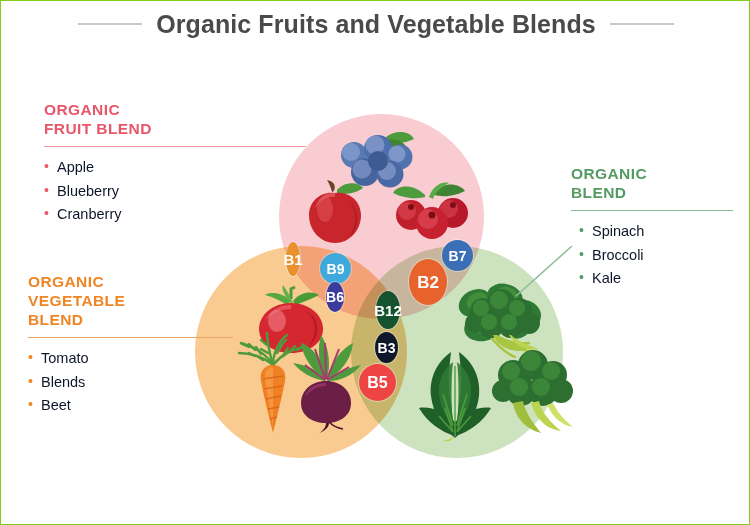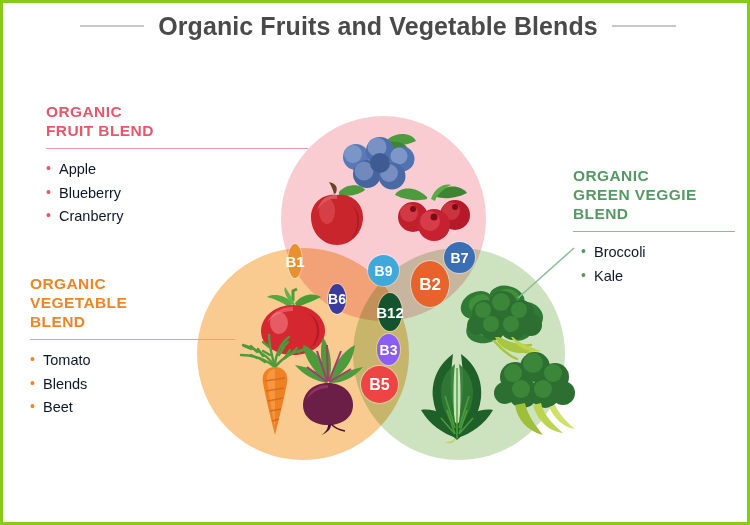--- a/index.html
+++ b/index.html
@@ -6,21 +6,21 @@
   html, body {
     width: 750px; height: 525px;
     background: #ffffff;
     font-family: "Liberation Sans", sans-serif;
     overflow: hidden;
   }
   #infographic {
     position: relative;
     width: 750px; height: 525px;
     background: #ffffff;
-    border: 3px solid #84cc16;
+    border: 1px solid #84cc16;
     overflow: hidden;
   }
 
   
   #title-bar {
     position: absolute; top: 0; left: 0;
     width: 750px; height: 46px;
     display: flex; align-items: center; justify-content: center;
   }
   #title-rule-left, #title-rule-right {
@@ -282,26 +282,26 @@
         <circle cx="32" cy="38" r="9"></circle>
       <circle cx="54" cy="38" r="9"></circle>
     </g>
     <path d="M26 54 C28 68 38 80 54 84 C44 72 38 62 36 52 Z" fill="#9fbf3c"></path>
     <path d="M44 54 C48 68 58 80 74 82 C62 72 54 62 52 52 Z" fill="#bcd44f"></path>
     <path d="M60 56 C66 68 74 76 86 78 C76 70 70 62 66 54 Z" fill="#cfe168"></path>
   </svg>
 
   <div id="badge-layer">
       <div class="badge" style="left: 285px; top: 241px; width: 14px; height: 34px; background: rgb(232, 145, 46); font-size: 15px;">B1</div>
-      <div class="badge" style="left: 319px; top: 252px; width: 31px; height: 31px; background: rgb(63, 169, 220); font-size: 14px; margin-left: 46px;">B9</div>
+      <div class="badge" style="left: 319px; top: 252px; width: 31px; height: 31px; background: rgb(63, 169, 220); font-size: 14px;">B9</div>
       <div class="badge" style="left: 325px; top: 281px; width: 18px; height: 30px; background: rgb(59, 59, 158); font-size: 14px;">B6</div>
       <div class="badge" style="left: 441px; top: 239px; width: 31px; height: 31px; background: rgb(59, 111, 181); font-size: 14px;">B7</div>
       <div class="badge" style="left: 408px; top: 258px; width: 38px; height: 46px; background: rgb(232, 98, 43); font-size: 17px;">B2</div>
       <div class="badge" style="left: 375px; top: 290px; width: 24px; height: 38px; background: #14532d; font-size: 15px;">B12</div>
-      <div class="badge" style="left: 374px; top: 331px; width: 23px; height: 31px; background: #8b5cf6; font-size: 14px;">B3</div>
+      <div class="badge" style="left: 374px; top: 331px; width: 23px; height: 31px; background: #0f172a; font-size: 14px;">B3</div>
       <div class="badge" style="left: 358px; top: 363px; width: 37px; height: 37px; background: #ef4444; font-size: 16px;">B5</div>
     </div>
 
   <div class="label-block" id="label-fruit">
     <div class="label-head">
       <div>ORGANIC</div>
       <div>FRUIT BLEND</div>
     </div>
     <div class="label-rule"></div>
     <ul class="label-list">
@@ -321,25 +321,25 @@
     <ul class="label-list">
       <li>Tomato</li>
       <li>Blends</li>
       <li>Beet</li>
     </ul>
   </div>
 
   <div class="label-block" id="label-green">
     <div class="label-head">
       <div>ORGANIC</div>
-      <div>GREEN VEGGIE</div>
       <div>BLEND</div>
     </div>
     <div class="label-rule"></div>
     <ul class="label-list">
+      <li>Spinach</li>
       <li>Broccoli</li>
       <li>Kale</li>
     </ul>
   </div>
 
   <svg id="green-leader" width="70" height="56" viewBox="0 0 70 56">
     <path d="M66 2 L10 52" stroke="#8bbd96" stroke-width="1.5" fill="none"></path>
   </svg>
 
 </div>

